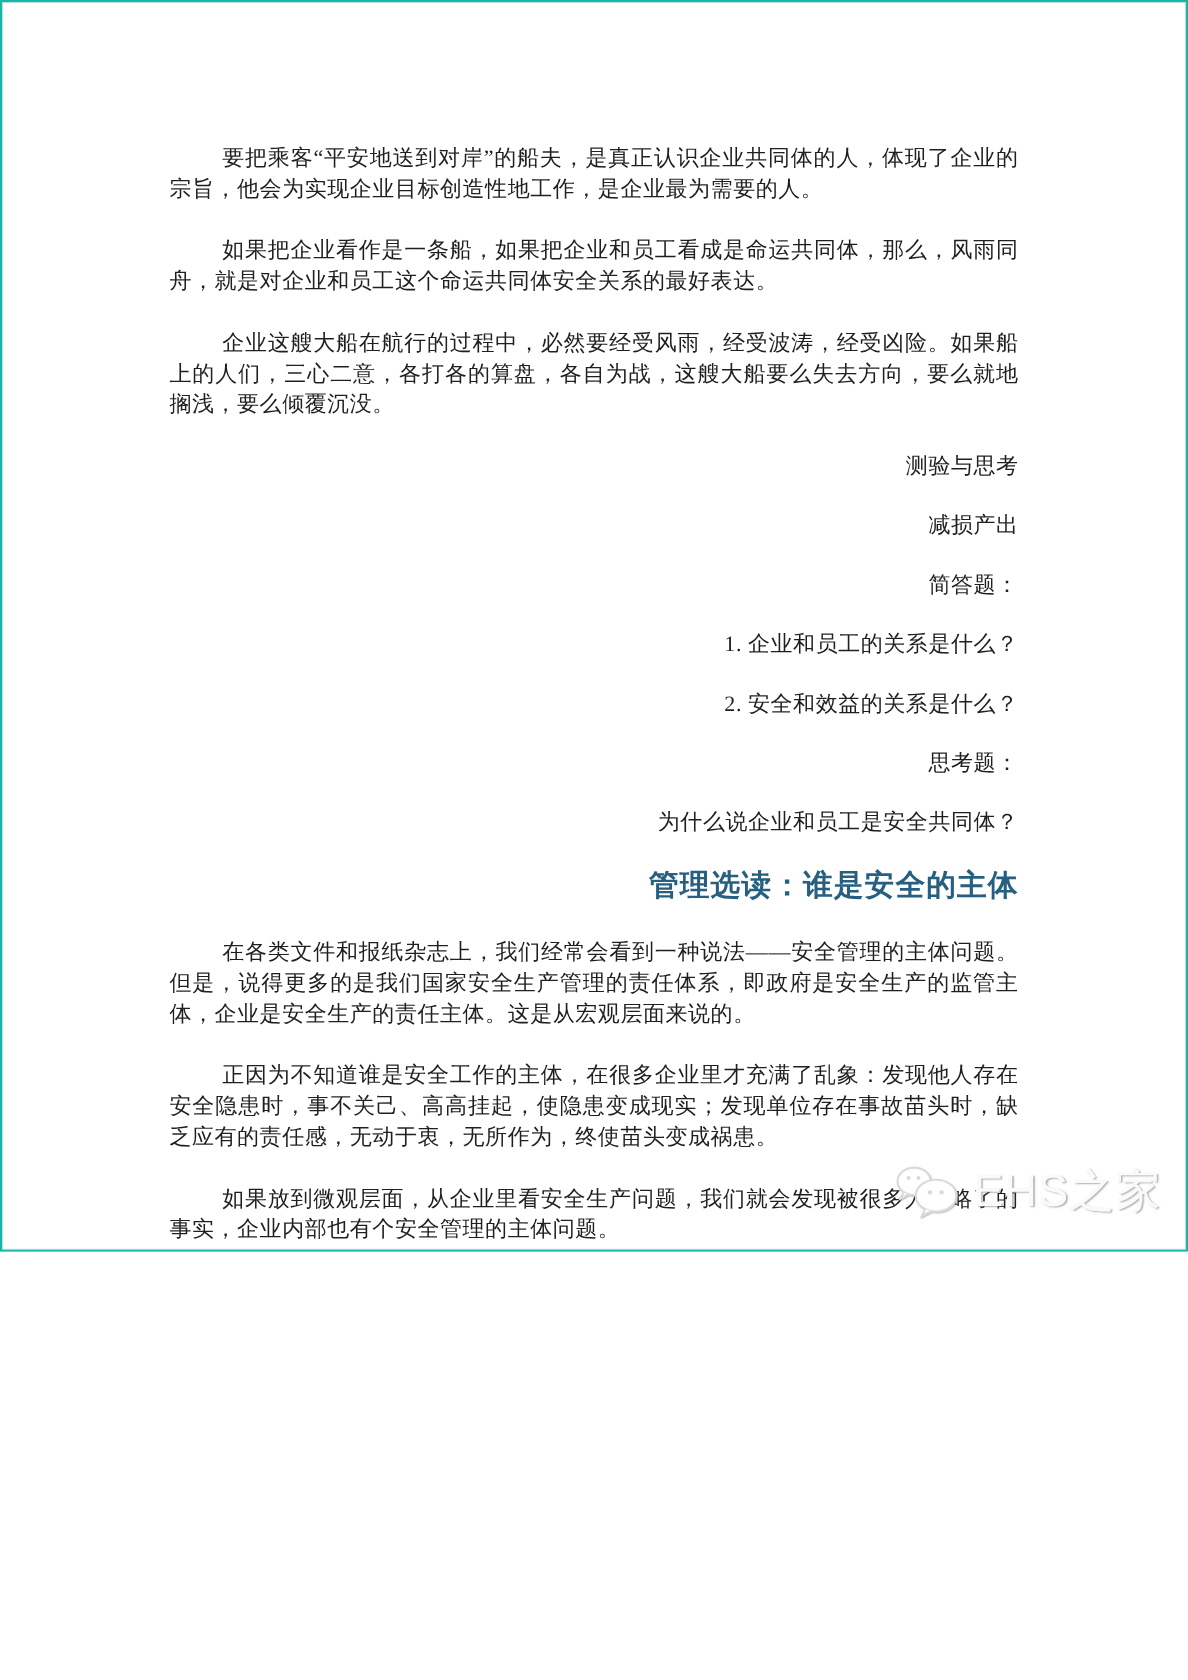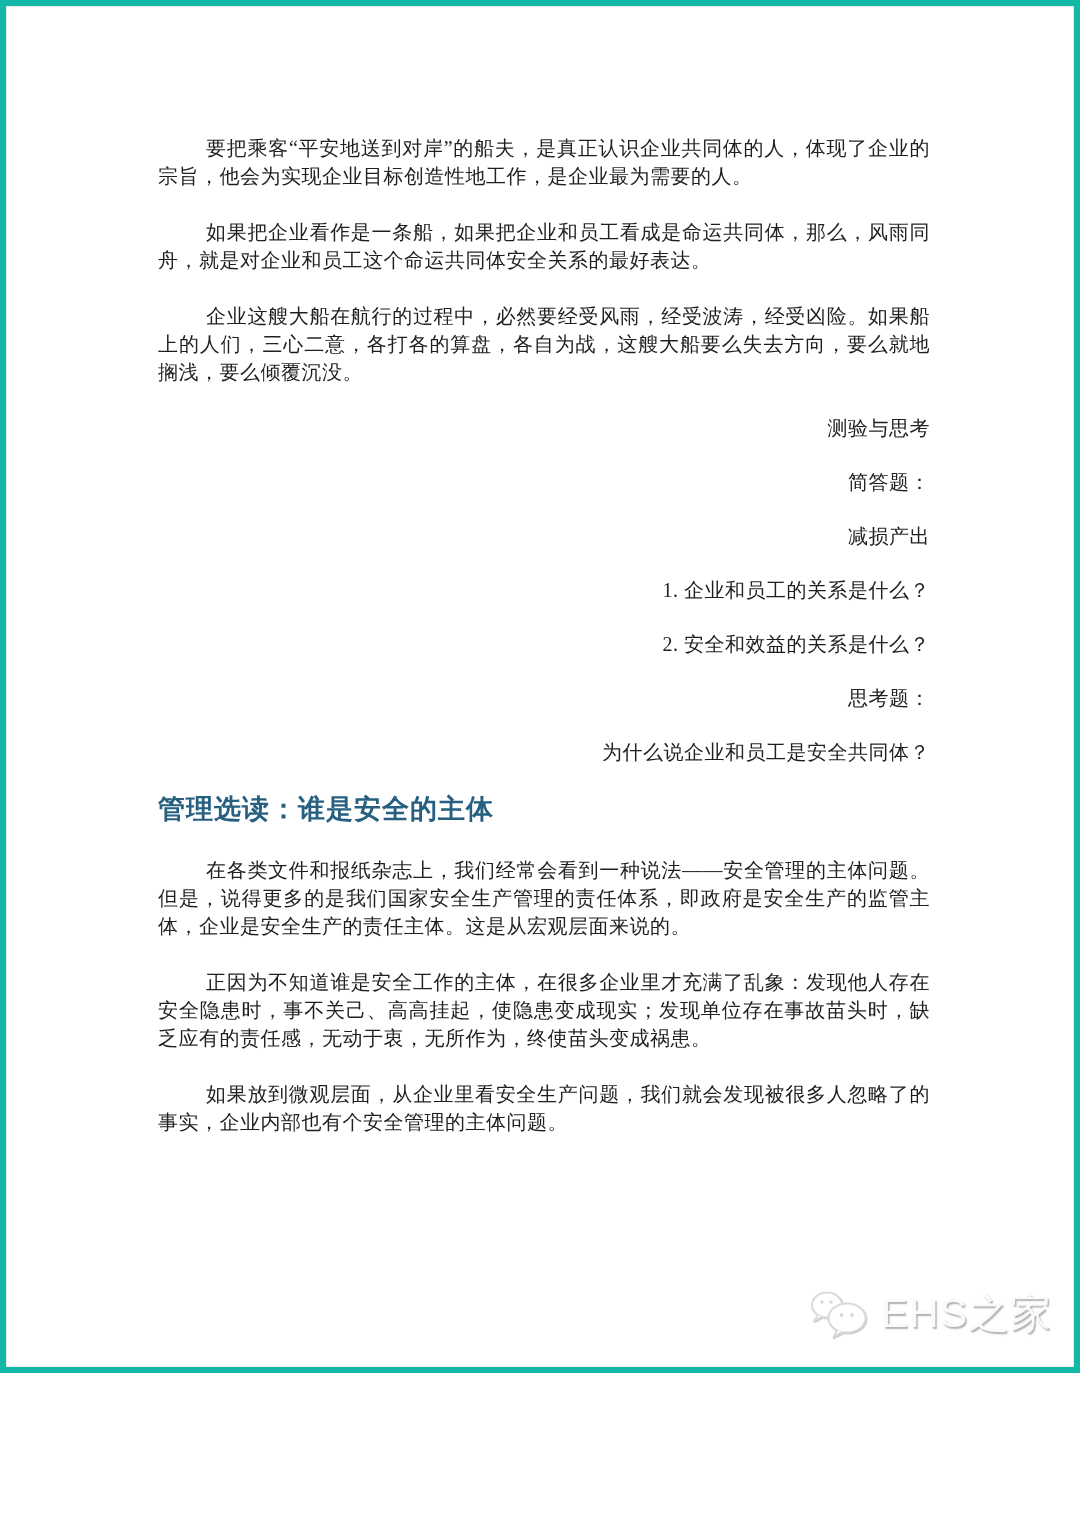--- a/index.html
+++ b/index.html
@@ -3,24 +3,24 @@
 <meta charset="utf-8">
 <style>
   html, body {
     margin: 0;
     padding: 0;
     background: #ffffff;
   }
   .page {
     position: relative;
     width: 1080px;
-    height: 1373px;
+    height: 1138px;
     box-sizing: border-box;
     background: #ffffff;
-    border: 6px solid #14b8a6;
+    border: 2px solid #14b8a6;
     box-shadow: inset 0 0 0 1px #e9e9e9;
     overflow: hidden;
     font-family: "Liberation Serif", "DejaVu Serif", serif;
   }
   .content {
     position: absolute;
     left: 152px;
     top: 128px;
     width: 772px;
     color: #1f1f1f;
@@ -42,20 +42,21 @@
     letter-spacing: 0.5px;
   }
   .section-heading {
     margin: 6px 0 30px 0;
     font-family: "Liberation Sans", "DejaVu Sans", sans-serif;
     font-size: 27px;
     line-height: 34px;
     font-weight: 700;
     color: #265f80;
     letter-spacing: 1px;
+    text-align: right;
   }
   .watermark {
     position: absolute;
     right: 22px;
     bottom: 26px;
     display: flex;
     align-items: center;
     gap: 8px;
   }
   .watermark .wicon {
@@ -77,22 +78,22 @@
 <body>
 
 <div class="page">
   <div class="content">
 
     <p class="para">要把乘客“平安地送到对岸”的船夫，是真正认识企业共同体的人，体现了企业的宗旨，他会为实现企业目标创造性地工作，是企业最为需要的人。</p>
     <p class="para">如果把企业看作是一条船，如果把企业和员工看成是命运共同体，那么，风雨同舟，就是对企业和员工这个命运共同体安全关系的最好表达。</p>
     <p class="para">企业这艘大船在航行的过程中，必然要经受风雨，经受波涛，经受凶险。如果船上的人们，三心二意，各打各的算盘，各自为战，这艘大船要么失去方向，要么就地搁浅，要么倾覆沉没。</p>
 
     <p class="ex-line">测验与思考</p>
+    <p class="ex-line">减损产出</p>
     <p class="ex-line">简答题：</p>
-    <p class="ex-line">减损产出</p>
     <p class="ex-line">1. 企业和员工的关系是什么？</p>
     <p class="ex-line">2. 安全和效益的关系是什么？</p>
     <p class="ex-line">思考题：</p>
     <p class="ex-line">为什么说企业和员工是安全共同体？</p>
 
     <h2 class="section-heading">管理选读：谁是安全的主体</h2>
 
     <p class="para">在各类文件和报纸杂志上，我们经常会看到一种说法——安全管理的主体问题。但是，说得更多的是我们国家安全生产管理的责任体系，即政府是安全生产的监管主体，企业是安全生产的责任主体。这是从宏观层面来说的。</p>
     <p class="para">正因为不知道谁是安全工作的主体，在很多企业里才充满了乱象：发现他人存在安全隐患时，事不关己、高高挂起，使隐患变成现实；发现单位存在事故苗头时，缺乏应有的责任感，无动于衷，无所作为，终使苗头变成祸患。</p>
     <p class="para">如果放到微观层面，从企业里看安全生产问题，我们就会发现被很多人忽略了的事实，企业内部也有个安全管理的主体问题。</p>

